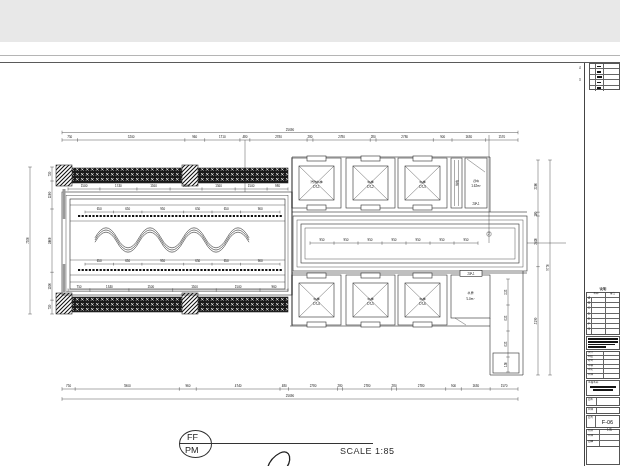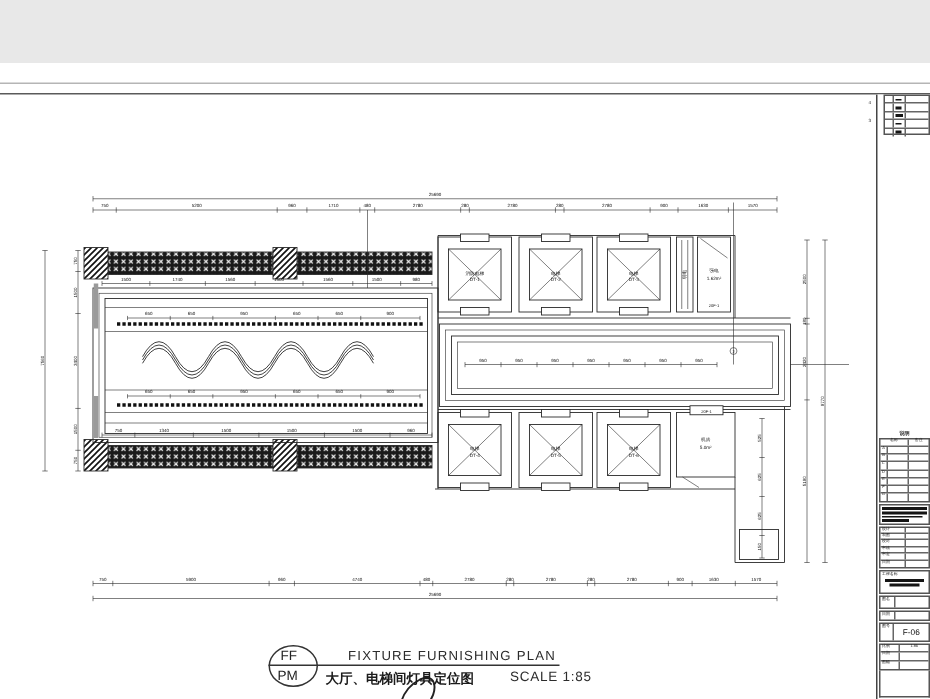--- a/index.html
+++ b/index.html
@@ -279,22 +279,20 @@
     <g stroke="#222" stroke-width="1.3" fill="none" stroke-linecap="round">
       <path d="M269 449 C262 432 268 417 280 411 C291 406 293 419 284 429 C276 438 268 449 277 453 C286 457 296 446 303 435 C307 428 305 423 298 427 C291 431 291 441 300 444 C310 447 320 440 328 434 C338 427 350 425 356 430 C361 434 352 438 342 438"></path>
       <path d="M279 444 C283 438 287 434 291 429" stroke-width="1"></path>
     </g>
   </svg>
 
   <div class="rule" style="left:179px;top:401px;width:194px;height:1px;"></div>
   <div class="stamp-circle" style="left:179px;top:388px;width:31px;height:26px;"></div>
   <div class="t" style="left:187px;top:390px;font-size:9px;">FF</div>
   <div class="t" style="left:185px;top:403px;font-size:9px;">PM</div>
-  <div class="t" style="left:232px;top:390px;font-size:8.8px;letter-spacing:0.8px;color:#2c2c2c;">FIXTURE FURNISHING PLAN</div>
-  <div class="t" style="left:217px;top:404px;font-size:9px;font-weight:bold;color:#1c1c1c;">大厅、电梯间灯具定位图</div>
   <div class="t" style="left:340px;top:404px;font-size:9px;letter-spacing:0.5px;color:#2c2c2c;">SCALE 1:85</div>
 
   <div class="tb">
 
     <div class="abs tinytxt" style="left:-6px;top:4px;font-size:3px;">4</div>
     <div class="abs tinytxt" style="left:-6px;top:16px;font-size:3px;">3</div>
     <div class="abs" style="left:4px;top:0;width:31px;height:27px;border:0.6px solid #555;">
       <div class="row" style="height:5.4px;border-bottom:0.5px solid #666;">
           <div style="width:6px;border-right:0.5px solid #666;"></div>
           <div style="width:8px;border-right:0.5px solid #666;">

